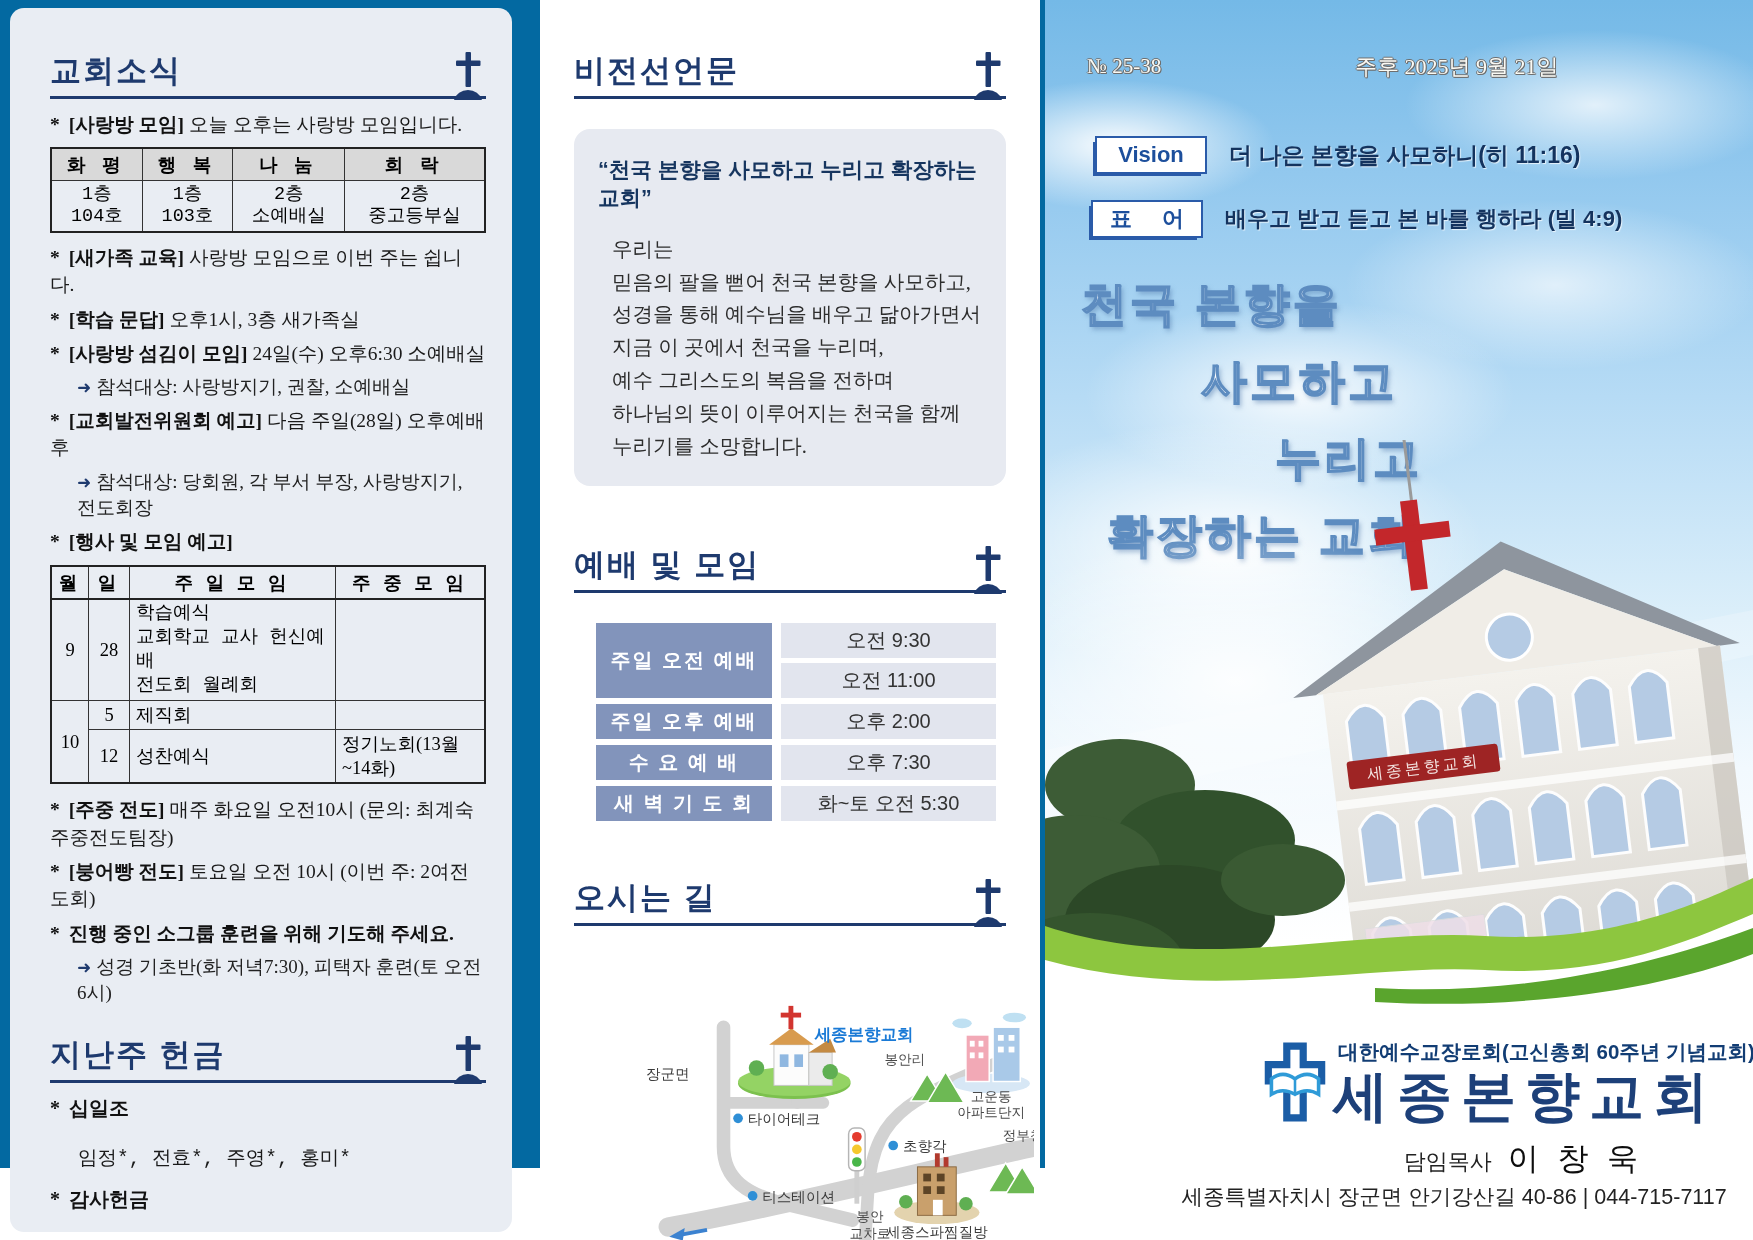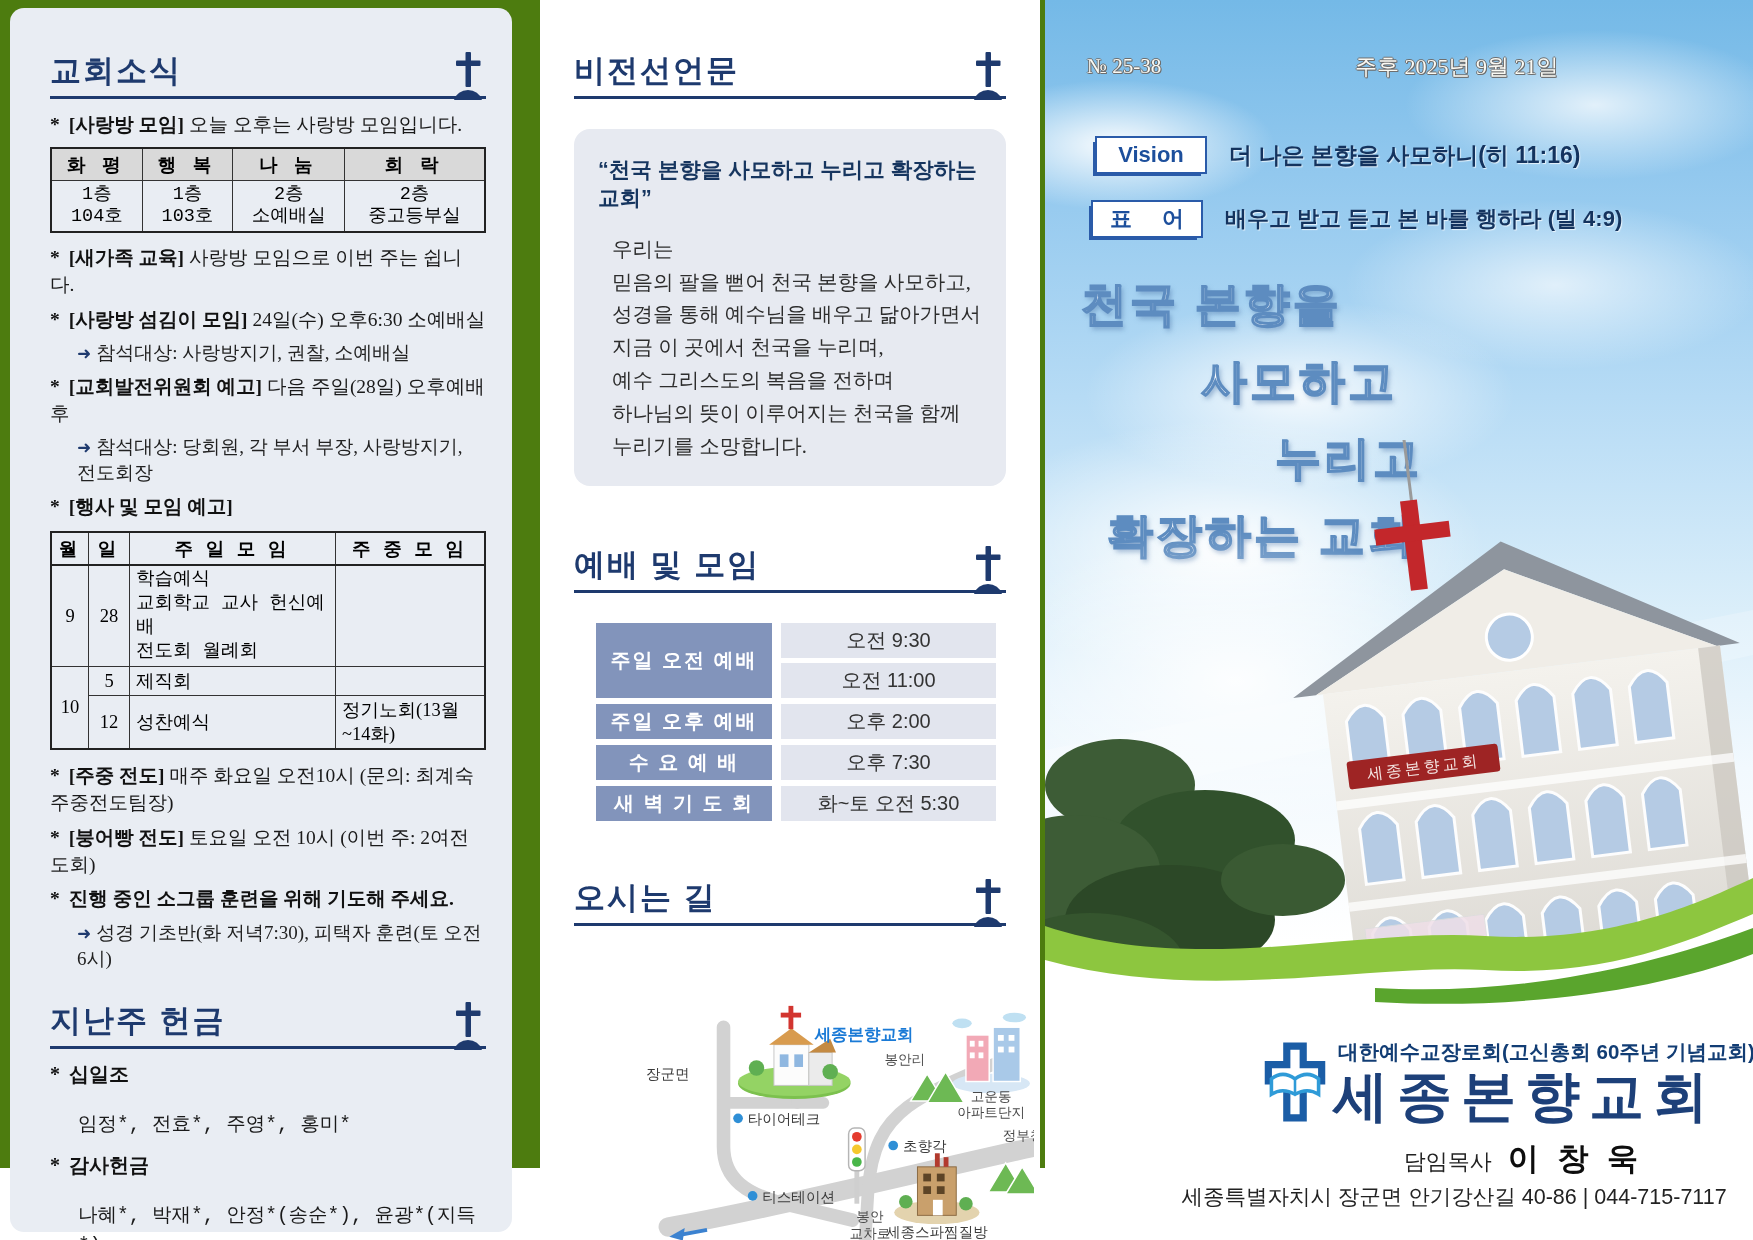--- a/index.html
+++ b/index.html
@@ -1,17 +1,17 @@
 <!DOCTYPE html>
 <html><head>
 <meta charset="utf-8">
 <style>
   html,body{margin:0;padding:0;background:#fff;}
   body{width:1753px;height:1240px;overflow:hidden;font-family:"Liberation Serif",serif;}
-  .page{position:relative;width:1753px;height:1168px;background:#4d7c0f;}
+  .page{position:relative;width:1753px;height:1168px;background:#0369a1;}
 
   
   .panel-left{position:absolute;left:10px;top:8px;width:502px;height:1224px;background:#e9edf3;
     border-radius:14px;box-sizing:border-box;padding:42px 26px 0 40px;}
   .sec-head{display:flex;align-items:flex-end;border-bottom:3px solid #1e3a6e;padding-bottom:4px;}
   .sec-title{font-family:"Liberation Sans",sans-serif;font-weight:bold;font-size:31px;color:#1e3a6e;
     margin:0;letter-spacing:2px;}
   .cross-icon{margin-left:auto;margin-bottom:-8px;flex:0 0 auto;}
   .cross-icon svg{display:block;}
 
@@ -83,21 +83,21 @@
   .photo{position:absolute;left:0;top:440px;width:708px;height:600px;}
 
   .denom{position:absolute;left:293px;top:1038px;font-family:"Liberation Sans",sans-serif;
     font-weight:bold;font-size:20.5px;color:#123d74;white-space:nowrap;}
   .chname{position:absolute;left:288px;top:1060px;font-family:"Liberation Sans",sans-serif;
     font-weight:bold;font-size:55px;color:#1d4079;letter-spacing:9px;white-space:nowrap;}
   .logo{position:absolute;left:219px;top:1042px;}
   .pastor{position:absolute;right:110px;top:1138px;display:flex;align-items:baseline;gap:16px;
     font-family:"Liberation Sans",sans-serif;}
   .pastor-label{font-size:22px;color:#222;}
-  .pastor-name{font-size:31px;font-weight:bold;color:#0d0d0d;letter-spacing:5px;}
+  .pastor-name{font-size:31px;font-weight:normal;color:#0d0d0d;letter-spacing:5px;}
   .addr{position:absolute;left:110px;right:0;top:1182px;text-align:center;
     font-family:"Liberation Sans",sans-serif;font-size:21.5px;color:#222;}
 
   .map-label{font-family:"Liberation Sans",sans-serif;fill:#3c3c3c;font-size:15px;}
   .map-label-sm{font-family:"Liberation Sans",sans-serif;fill:#4a4a4a;font-size:14px;}
   .map-church-label{font-family:"Liberation Sans",sans-serif;fill:#1a7ad6;font-size:17px;font-weight:bold;}
 </style>
 </head>
 <body>
 
@@ -146,20 +146,23 @@
           <td>
                 <span class="cell-line">2층</span>
                 <span class="cell-line">중고등부실</span>
               </td>
         </tr>
           </tbody>
       </table>
 
       <div class="news-item">
         <span class="ast">*</span><span class="tag">[새가족 교육]</span> <span>사랑방 모임으로 이번 주는 쉽니다.</span>
+      </div>
+      <div class="news-item">
+        <span class="ast">*</span><span class="tag">[학습 문답]</span> <span>오후1시, 3층 새가족실</span>
       </div>
       <div class="news-item">
         <span class="ast">*</span><span class="tag">[사랑방 섬김이 모임]</span> <span>24일(수) 오후6:30 소예배실</span>
       </div>
       <div class="news-sub">
         <span class="arrow">➜</span><span>참석대상: 사랑방지기, 권찰, 소예배실</span>
       </div>
       <div class="news-item">
         <span class="ast">*</span><span class="tag">[교회발전위원회 예고]</span> <span>다음 주일(28일) 오후예배 후</span>
       </div>

